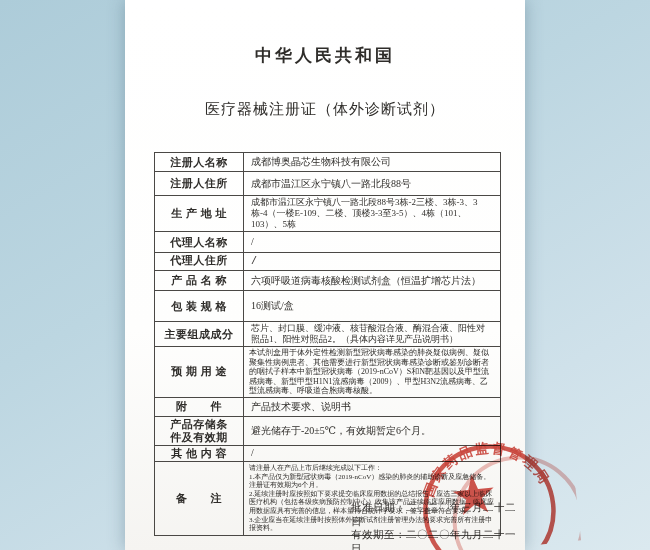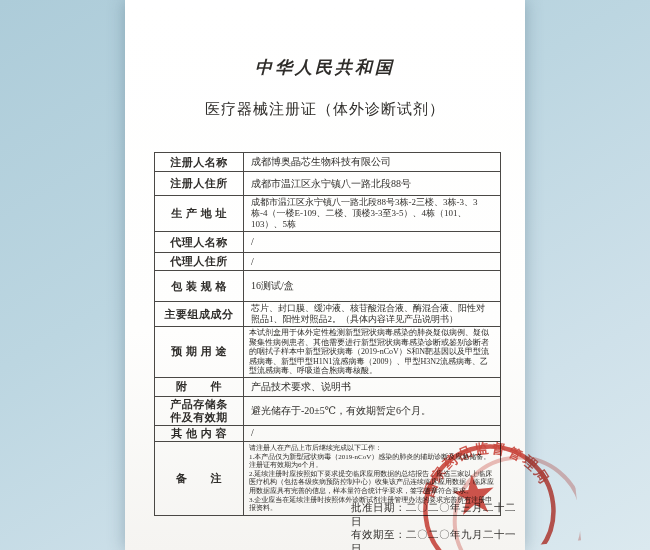--- a/index.html
+++ b/index.html
@@ -12,22 +12,22 @@
     position: absolute; inset: 0;
     background: linear-gradient(150deg, #adccd9 0%, #bcd6e1 40%, #cfe1ea 75%, #dbe9ef 100%);
   }
   .page {
     position: absolute; left: 125px; top: 0; width: 400px; height: 550px;
     background: linear-gradient(180deg, #ffffff 0%, #fefefd 60%, #f5f4f1 100%);
     box-shadow: 0 0 16px rgba(50, 80, 100, 0.35);
     color: #2f2d2a;
   }
   .country-title {
-    position: absolute; top: 44px; left: 0; right: 0; margin: 12px;
-    text-align: center; font-size: 17px; font-weight: bold; letter-spacing: 3px; font-style: italic;
+    position: absolute; top: 44px; left: 0; right: 0; margin: 0;
+    text-align: center; font-size: 17px; font-weight: bold; letter-spacing: 3px;
   }
   .cert-title {
     position: absolute; top: 100px; left: 0; right: 0; margin: 0;
     text-align: center; font-size: 15px; font-weight: normal; letter-spacing: 1px;
   }
   .cert-no-line {
     position: absolute; top: 136px; left: 30px; font-size: 9.5px; letter-spacing: 0.3px;
   }
   table.cert-table {
     position: absolute; top: 152px; left: 29px; width: 347px;
@@ -38,21 +38,21 @@
   }
   .cert-table th {
     width: 89px; font-size: 11px; font-weight: bold; text-align: center;
     padding: 1px 3px; letter-spacing: 0.5px; white-space: pre-line; line-height: 13px;
   }
   .cert-table td { font-size: 10px; padding: 1px 7px; line-height: 12px; }
   .cert-table td.sm  { font-size: 9px;  line-height: 11px; }
   .cert-table td.xs  { font-size: 8px;  line-height: 9.6px; padding: 1px 5px; }
   .cert-table td.xxs { font-size: 7px;  line-height: 8.6px; padding: 2px 5px; vertical-align: top; }
   tr.r1 { height: 19px; } tr.r2 { height: 24px; } tr.r3 { height: 30px; }
-  tr.r4 { height: 21px; } tr.r5 { height: 18px; } tr.r6 { height: 20px; }
+  tr.r4 { height: 21px; } tr.r5 { height: 18px; font-family: Liberation Mono, monospace; } tr.r6 { height: 20px; }
   tr.r7 { height: 31px; } tr.r8 { height: 25px; } tr.r9 { height: 48px; }
   tr.r10 { height: 19px; } tr.r11 { height: 29px; } tr.r12 { height: 14px; }
   tr.r13 { height: 62px; }
   .footer-dept { position: absolute; left: 30px; top: 514px; font-size: 10.5px; letter-spacing: 0.5px; }
   .footer-dates { position: absolute; left: 226px; top: 501px; font-size: 10.5px; line-height: 13.5px; letter-spacing: 0.5px; }
   .seal {
     position: absolute; left: 270px; top: 425px; width: 180px; height: 125px;
     opacity: 0.85; mix-blend-mode: multiply; pointer-events: none;
     transform: rotate(-6deg);
   }
@@ -81,20 +81,24 @@
           <th>生 产 地 址</th>
           <td class="sm">成都市温江区永宁镇八一路北段88号3栋-2三楼、3栋-3、3栋-4（一楼E-109、二楼、顶楼3-3至3-5）、4栋（101、103）、5栋</td>
         </tr>
         <tr class="r4">
           <th>代理人名称</th>
           <td>/</td>
         </tr>
         <tr class="r5">
           <th>代理人住所</th>
           <td>/</td>
+        </tr>
+        <tr class="r6">
+          <th>产 品 名 称</th>
+          <td>六项呼吸道病毒核酸检测试剂盒（恒温扩增芯片法）</td>
         </tr>
         <tr class="r7">
           <th>包 装 规 格</th>
           <td>16测试/盒</td>
         </tr>
         <tr class="r8">
           <th>主要组成成分</th>
           <td class="sm">芯片、封口膜、缓冲液、核苷酸混合液、酶混合液、阳性对照品1、阳性对照品2。（具体内容详见产品说明书）</td>
         </tr>
         <tr class="r9">

